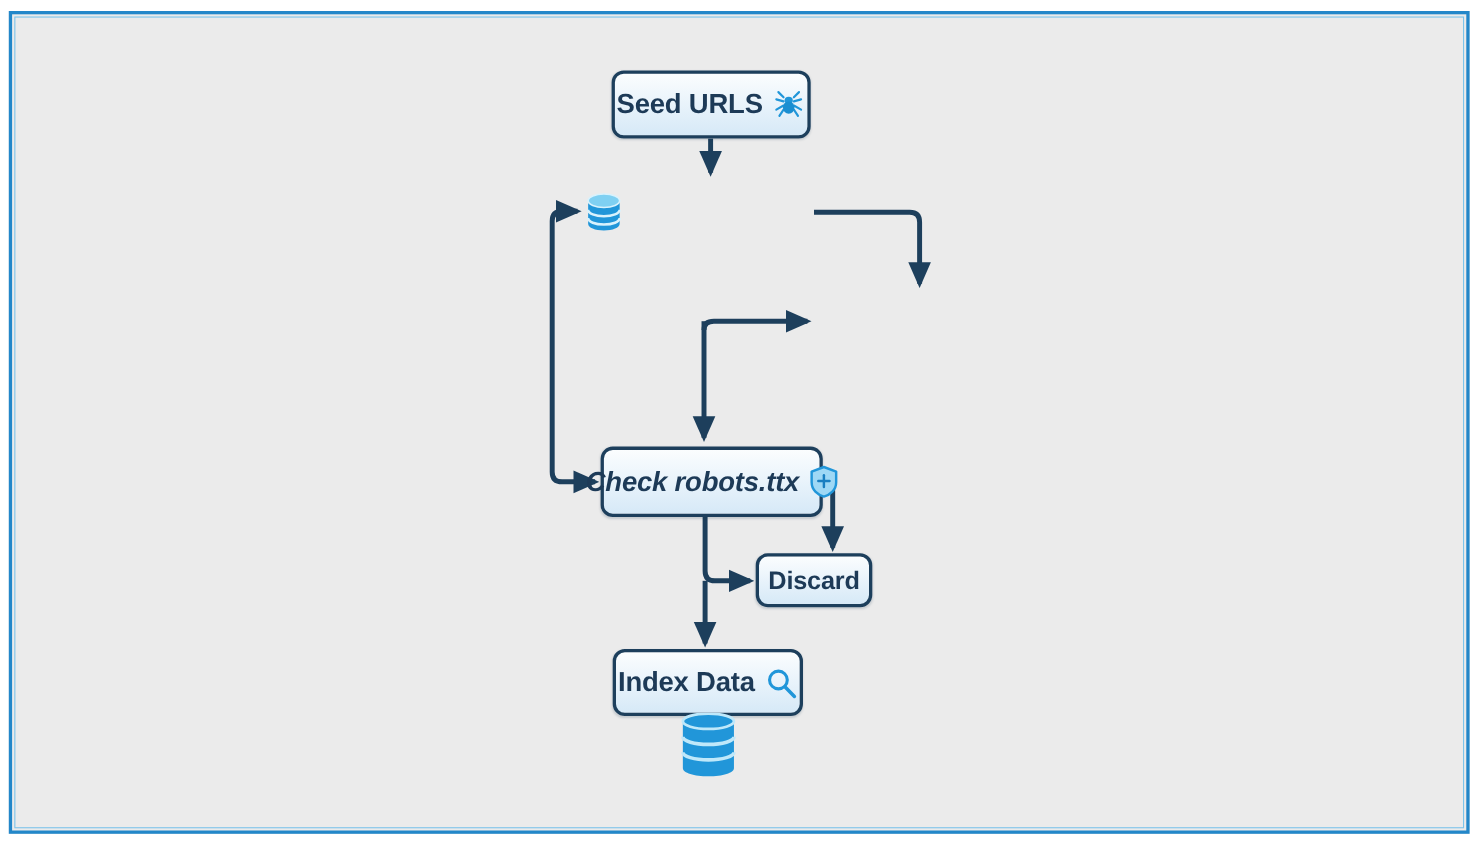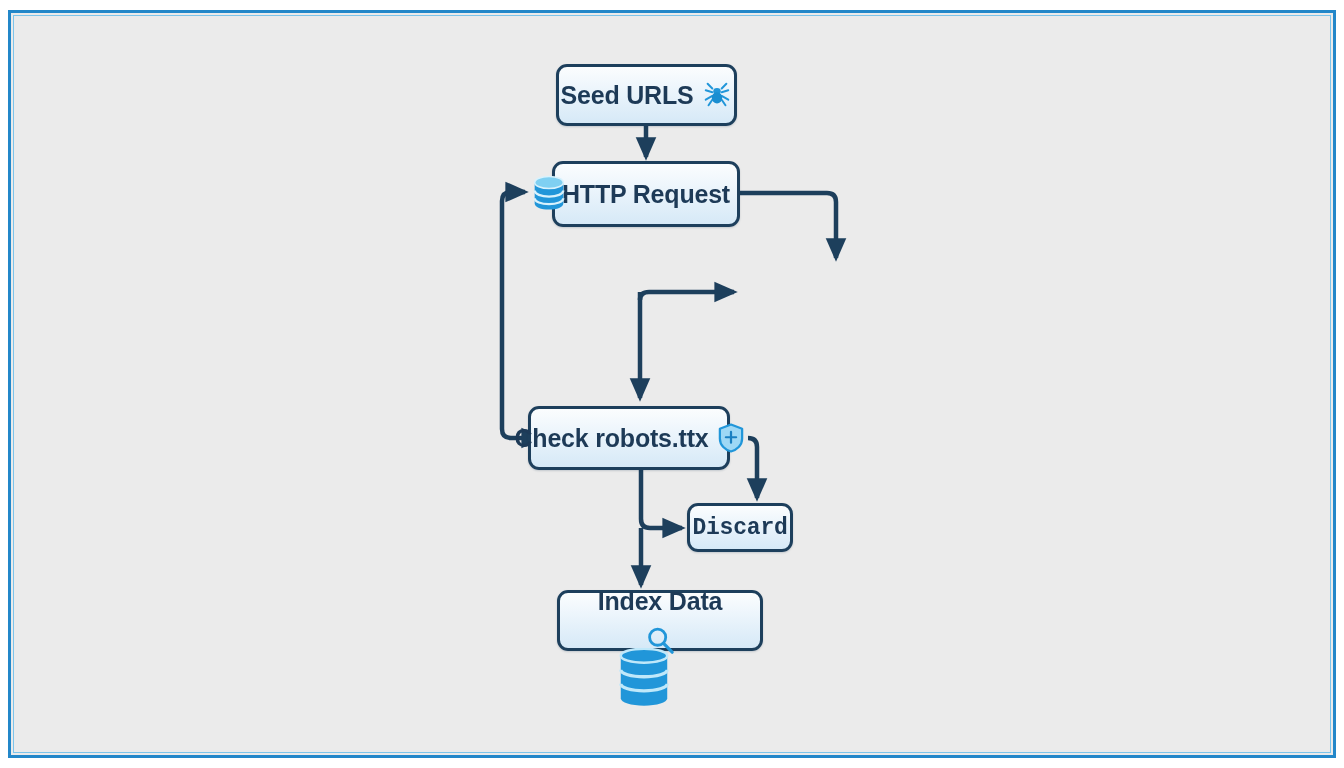--- a/index.html
+++ b/index.html
@@ -71,24 +71,24 @@
     display: inline-flex;
     align-items: center;
     justify-content: center;
     flex: 0 0 auto;
   }
   
   #node-seed-urls      { left: 556px; top: 64px;  width: 181px; height: 62px; }
   #node-http-request   { left: 552px; top: 161px; width: 188px; height: 66px; }
   #node-parse-html     { left: 404px; top: 263px; width: 192px; height: 64px; }
   #node-extract-links  { left: 739px; top: 263px; width: 191px; height: 64px; }
-  #node-check-robots   { left: 528px; top: 406px; width: 202px; height: 64px; }
+  #node-check-robots   { left: 546px; top: 406px; width: 202px; height: 64px; font-style: italic; }
   #node-discard        { left: 687px; top: 503px; width: 106px; height: 49px; }
-  #node-discard .node-label { font-size: 23px; font-family: Liberation Mono, monospace; }
-  #node-index-data     { left: 557px; top: 590px; width: 206px; height: 61px; flex-direction: column; }
+  #node-discard .node-label { font-size: 23px; }
+  #node-index-data     { left: 557px; top: 590px; width: 173px; height: 61px; }
 
   
   .float-icon {
     position: absolute;
     z-index: 5;
   }
   #icon-http-db   { left: 528px; top: 172px; width: 42px; height: 42px; }
   #icon-index-db  { left: 614px; top: 648px; width: 60px; height: 60px; }
 </style>
 </head>
@@ -135,23 +135,20 @@
         <g stroke="#2196d9" stroke-width="2.1" fill="none" stroke-linecap="round">
           <path d="M11 9 L6 4 M11 13 L4 11 M11 17 L4 21 M11 21 L7 27"></path>
           <path d="M21 9 L26 4 M21 13 L28 11 M21 17 L28 21 M21 21 L25 27"></path>
         </g>
         <ellipse cx="16" cy="12" rx="4" ry="3.4" fill="#2196d9"></ellipse>
         <ellipse cx="16" cy="19" rx="5.6" ry="6" fill="#1a8ed1"></ellipse>
       </svg>
     </span>
   </div>
 
-  <div class="node" id="node-http-request">
-    <span class="node-label">HTTP Request</span>
-  </div>
 
   <span class="float-icon" id="icon-http-db">
     <svg width="42" height="42" viewBox="0 0 44 44" xmlns="http://www.w3.org/2000/svg">
       <g>
         <path d="M7 11 v22 c0 3.8 6.7 6.4 15 6.4 s15-2.6 15-6.4 V11 z" fill="#2196d9"></path>
         <ellipse cx="22" cy="11" rx="15" ry="6.4" fill="#7fd0f2"></ellipse>
         <ellipse cx="22" cy="11" rx="15" ry="6.4" fill="none" stroke="#d8f2fd" stroke-width="1.6"></ellipse>
         <path d="M7 19.5 c0 3.6 6.7 6.2 15 6.2 s15-2.6 15-6.2" fill="none" stroke="#d8f2fd" stroke-width="2.4"></path>
         <path d="M7 27.5 c0 3.6 6.7 6.2 15 6.2 s15-2.6 15-6.2" fill="none" stroke="#d8f2fd" stroke-width="2.4"></path>
       </g>

